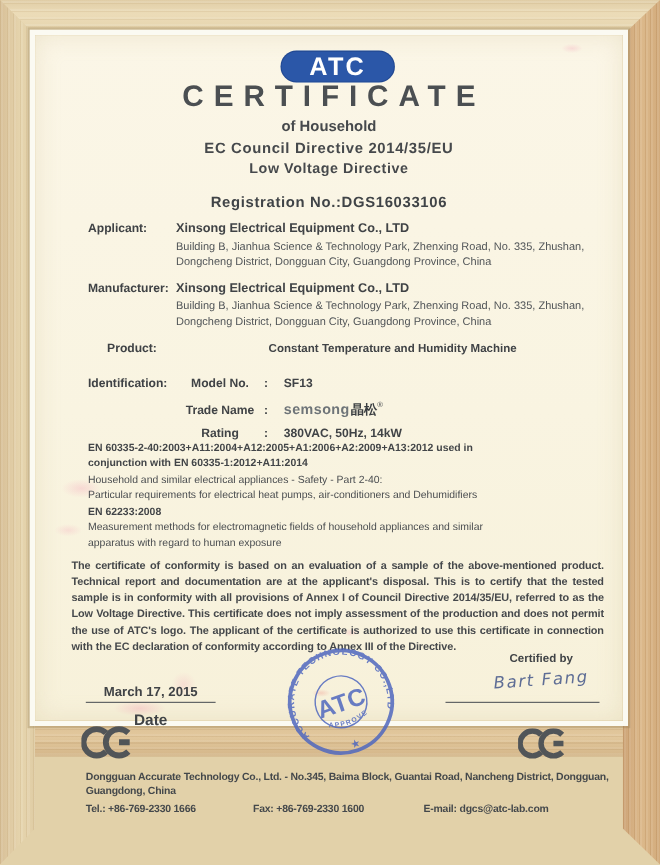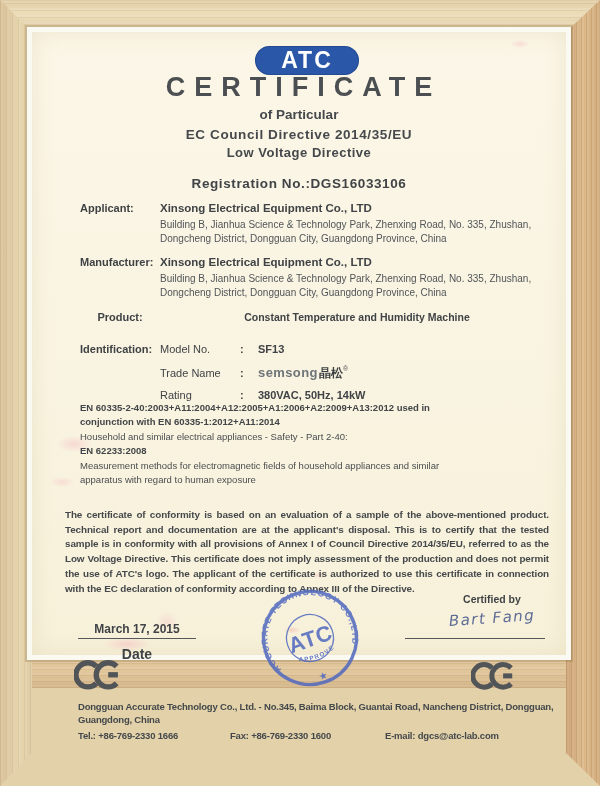--- a/index.html
+++ b/index.html
@@ -55,21 +55,21 @@
 
   
   .sec{position:absolute;left:48px;right:12px;display:flex;}
   .lbl{flex:none;width:80px;font-weight:bold;font-size:11px;color:#3f4245;}
   .val{flex:1;min-width:0;}
   .company{font-weight:bold;font-size:11.5px;color:#404346;}
   .addr{margin-top:4px;font-size:10px;line-height:13.5px;color:#515558;}
   .pval{font-weight:bold;font-size:10.5px;color:#404346;}
 
   .id-row{display:flex;margin-bottom:7.5px;align-items:baseline;}
-  .id-name{flex:none;width:80px;font-weight:normal;font-size:11px;color:#404346;}
+  .id-name{flex:none;width:80px;font-weight:bold;font-size:11px;color:#404346;text-align:center;}
   .id-colon{flex:none;width:18px;font-weight:bold;font-size:11px;color:#404346;}
   .id-val{font-weight:bold;font-size:11px;color:#404346;}
   .brand{font-weight:bold;font-size:13px;letter-spacing:.4px;color:#6e7478;}
   .brand-cjk{font-weight:bold;font-size:12px;color:#3b3f42;margin-left:1px;}
   .brand-reg{font-size:7px;vertical-align:super;color:#55585b;}
 
   .std-line{font-size:9.5px;line-height:14.4px;white-space:nowrap;color:#4a4d50;}
   .std-line.b{font-weight:bold;color:#424548;}
 
   .para{position:absolute;left:33px;top:476px;width:484px;text-align:justify;
@@ -111,21 +111,21 @@
   <div class="wood left"></div>
   <div class="wood right"></div>
 
   <div class="paper">
 
     <div class="hdr">
       <div class="logo-pill">
         <span>ATC</span>
       </div>
       <div class="cert-title">CERTIFICATE</div>
-      <div class="sub1">of Particular</div>
+      <div class="sub1">of Household</div>
       <div class="sub2">EC Council Directive 2014/35/EU</div>
       <div class="sub3">Low Voltage Directive</div>
       <div class="reg">Registration No.:DGS16033106</div>
     </div>
 
     <div class="sec" style="top:170px;">
       <div class="lbl">Applicant:</div>
       <div class="val">
         <div class="company">Xinsong Electrical Equipment Co., LTD</div>
         <div class="addr">
@@ -172,20 +172,21 @@
           <span class="id-val">380VAC, 50Hz, 14kW</span>
         </div>
       </div>
     </div>
 
     <div class="sec" style="top:369px;">
       <div class="val">
         <div class="std-line b">EN 60335-2-40:2003+A11:2004+A12:2005+A1:2006+A2:2009+A13:2012 used in</div>
         <div class="std-line b">conjunction with EN 60335-1:2012+A11:2014</div>
         <div class="std-line">Household and similar electrical appliances - Safety - Part 2-40:</div>
+        <div class="std-line">Particular requirements for electrical heat pumps, air-conditioners and Dehumidifiers</div>
         <div class="std-line b">EN 62233:2008</div>
         <div class="std-line">Measurement methods for electromagnetic fields of household appliances and similar</div>
         <div class="std-line">apparatus with regard to human exposure</div>
       </div>
     </div>
 
     <div class="para">The certificate of conformity is based on an evaluation of a sample of the above-mentioned product. Technical report and documentation are at the applicant's disposal. This is to certify that the tested sample is in conformity with all provisions of Annex I of Council Directive 2014/35/EU, referred to as the Low Voltage Directive. This certificate does not imply assessment of the production and does not permit the use of ATC's logo. The applicant of the certificate is authorized to use this certificate in connection with the EC declaration of conformity according to Annex III of the Directive.</div>
 
     <div class="stamp">
       <svg viewBox="0 0 100 100">

